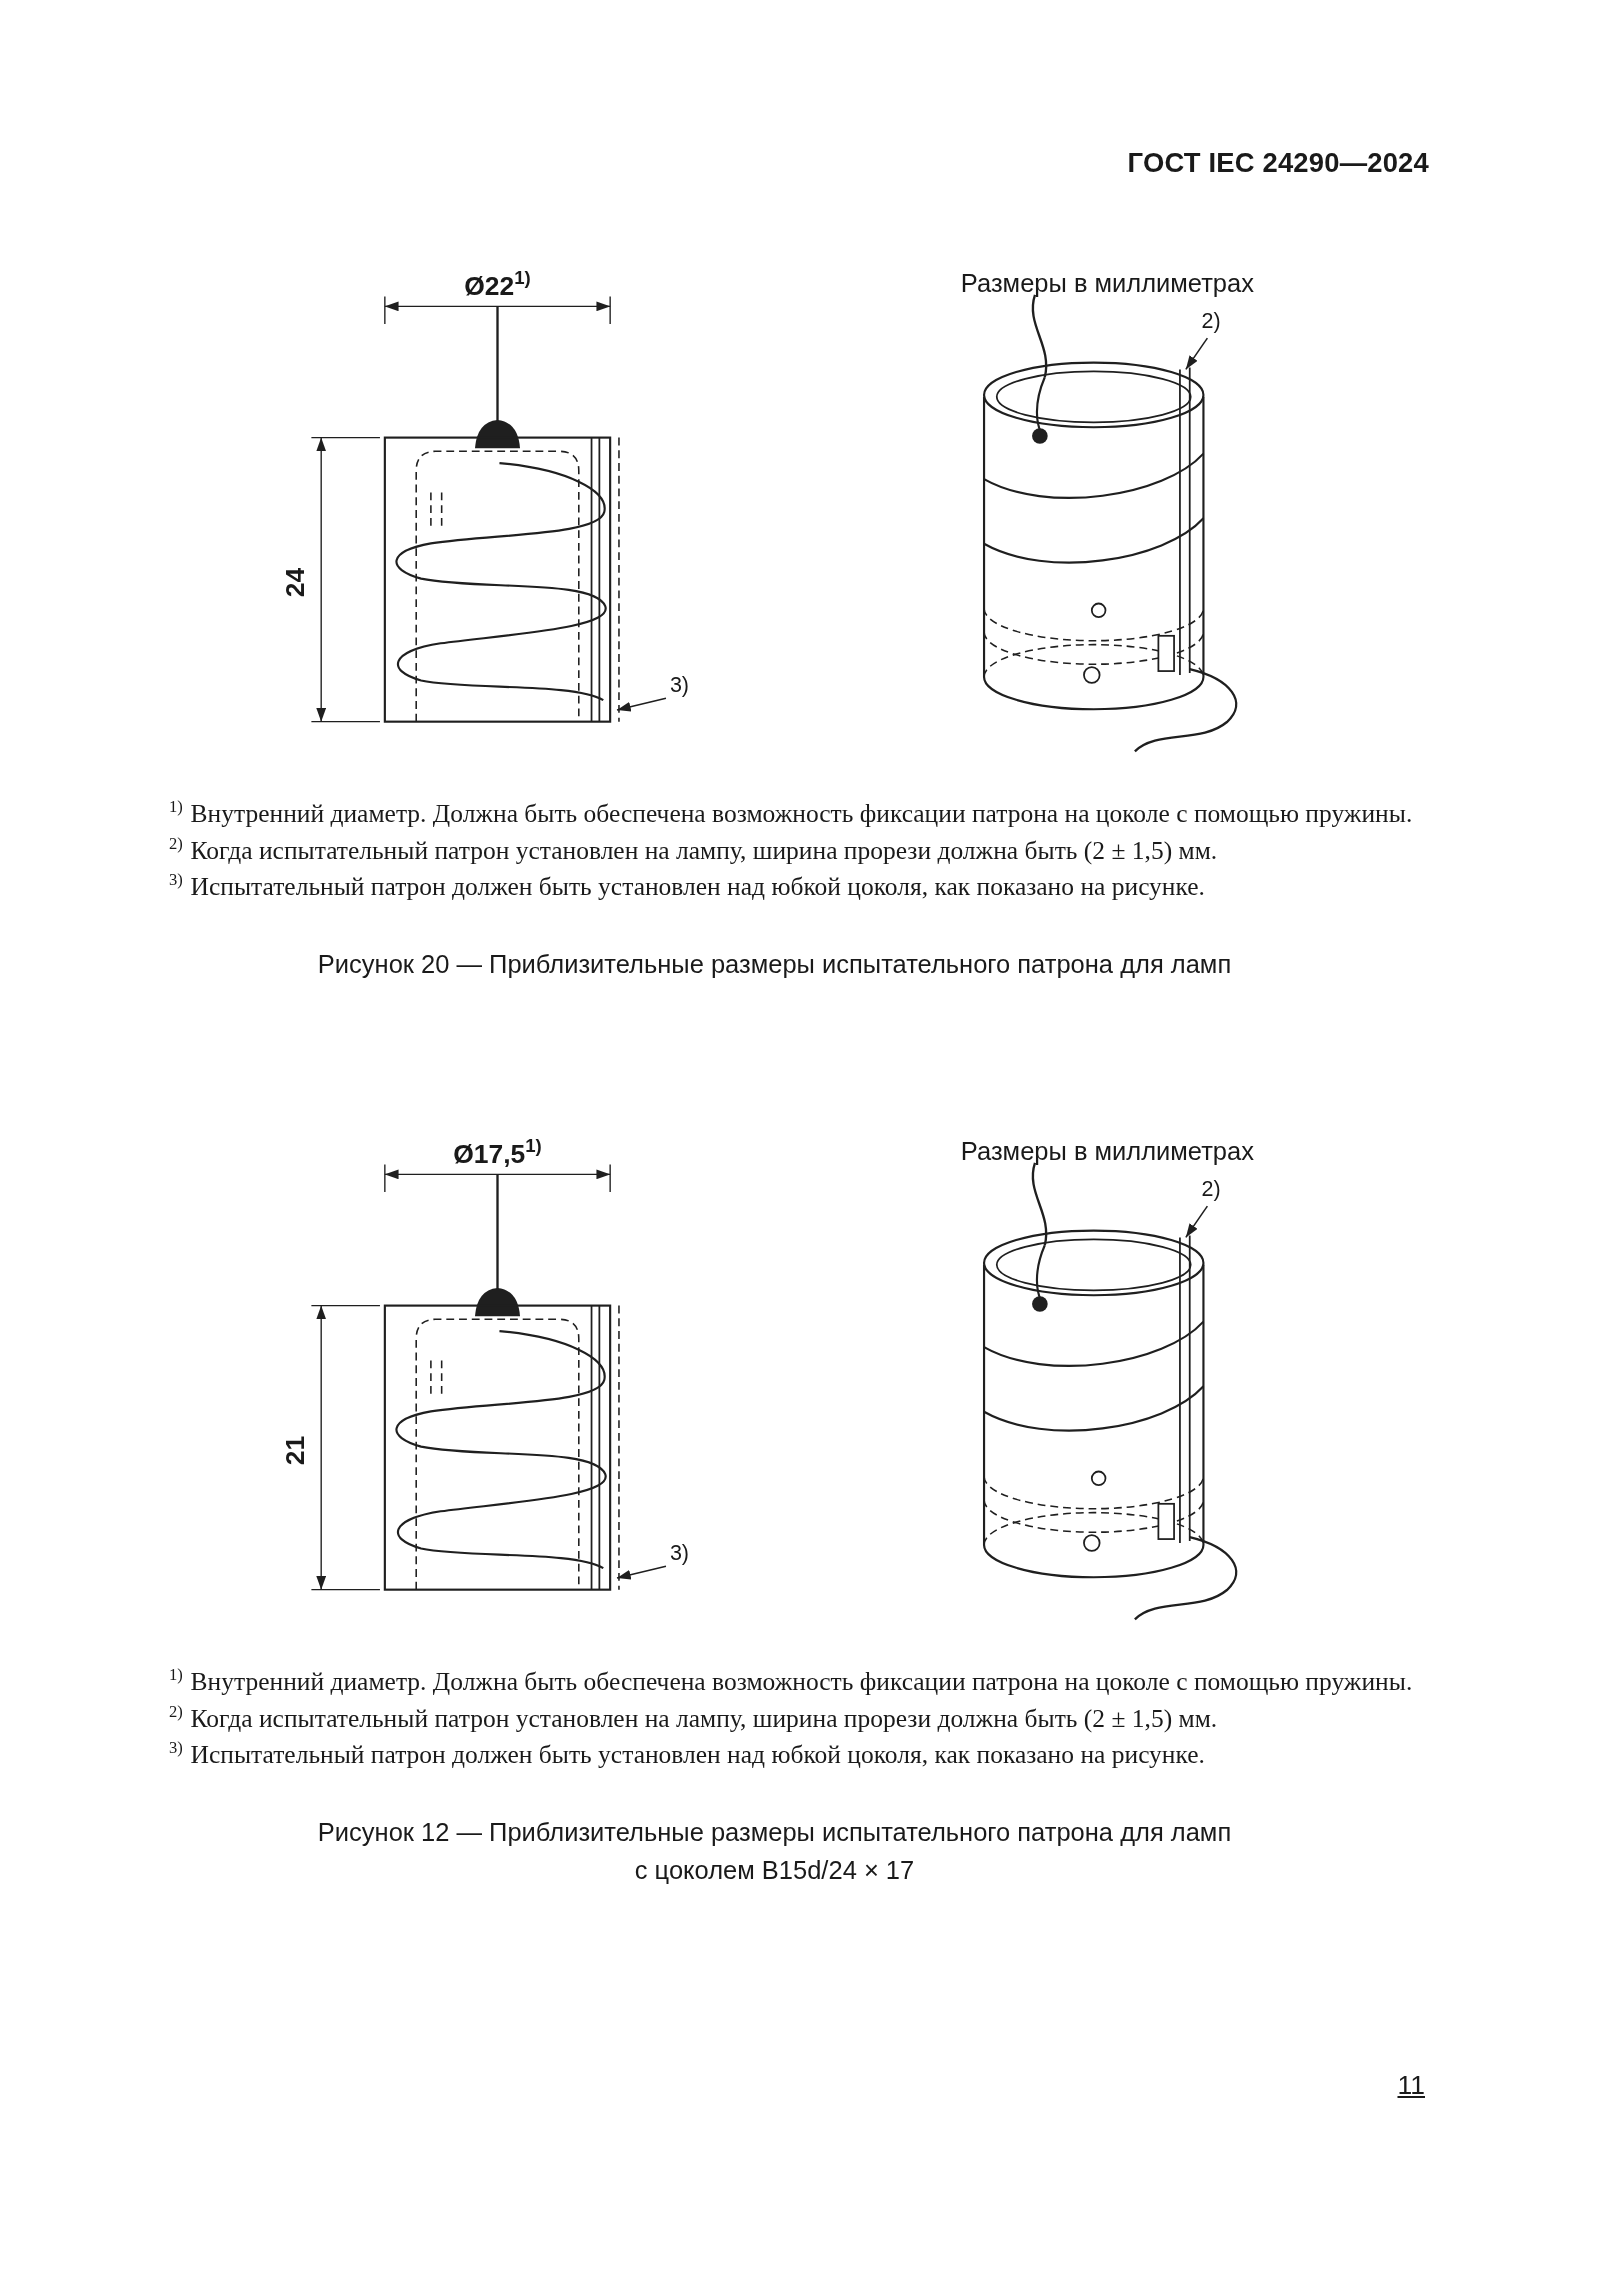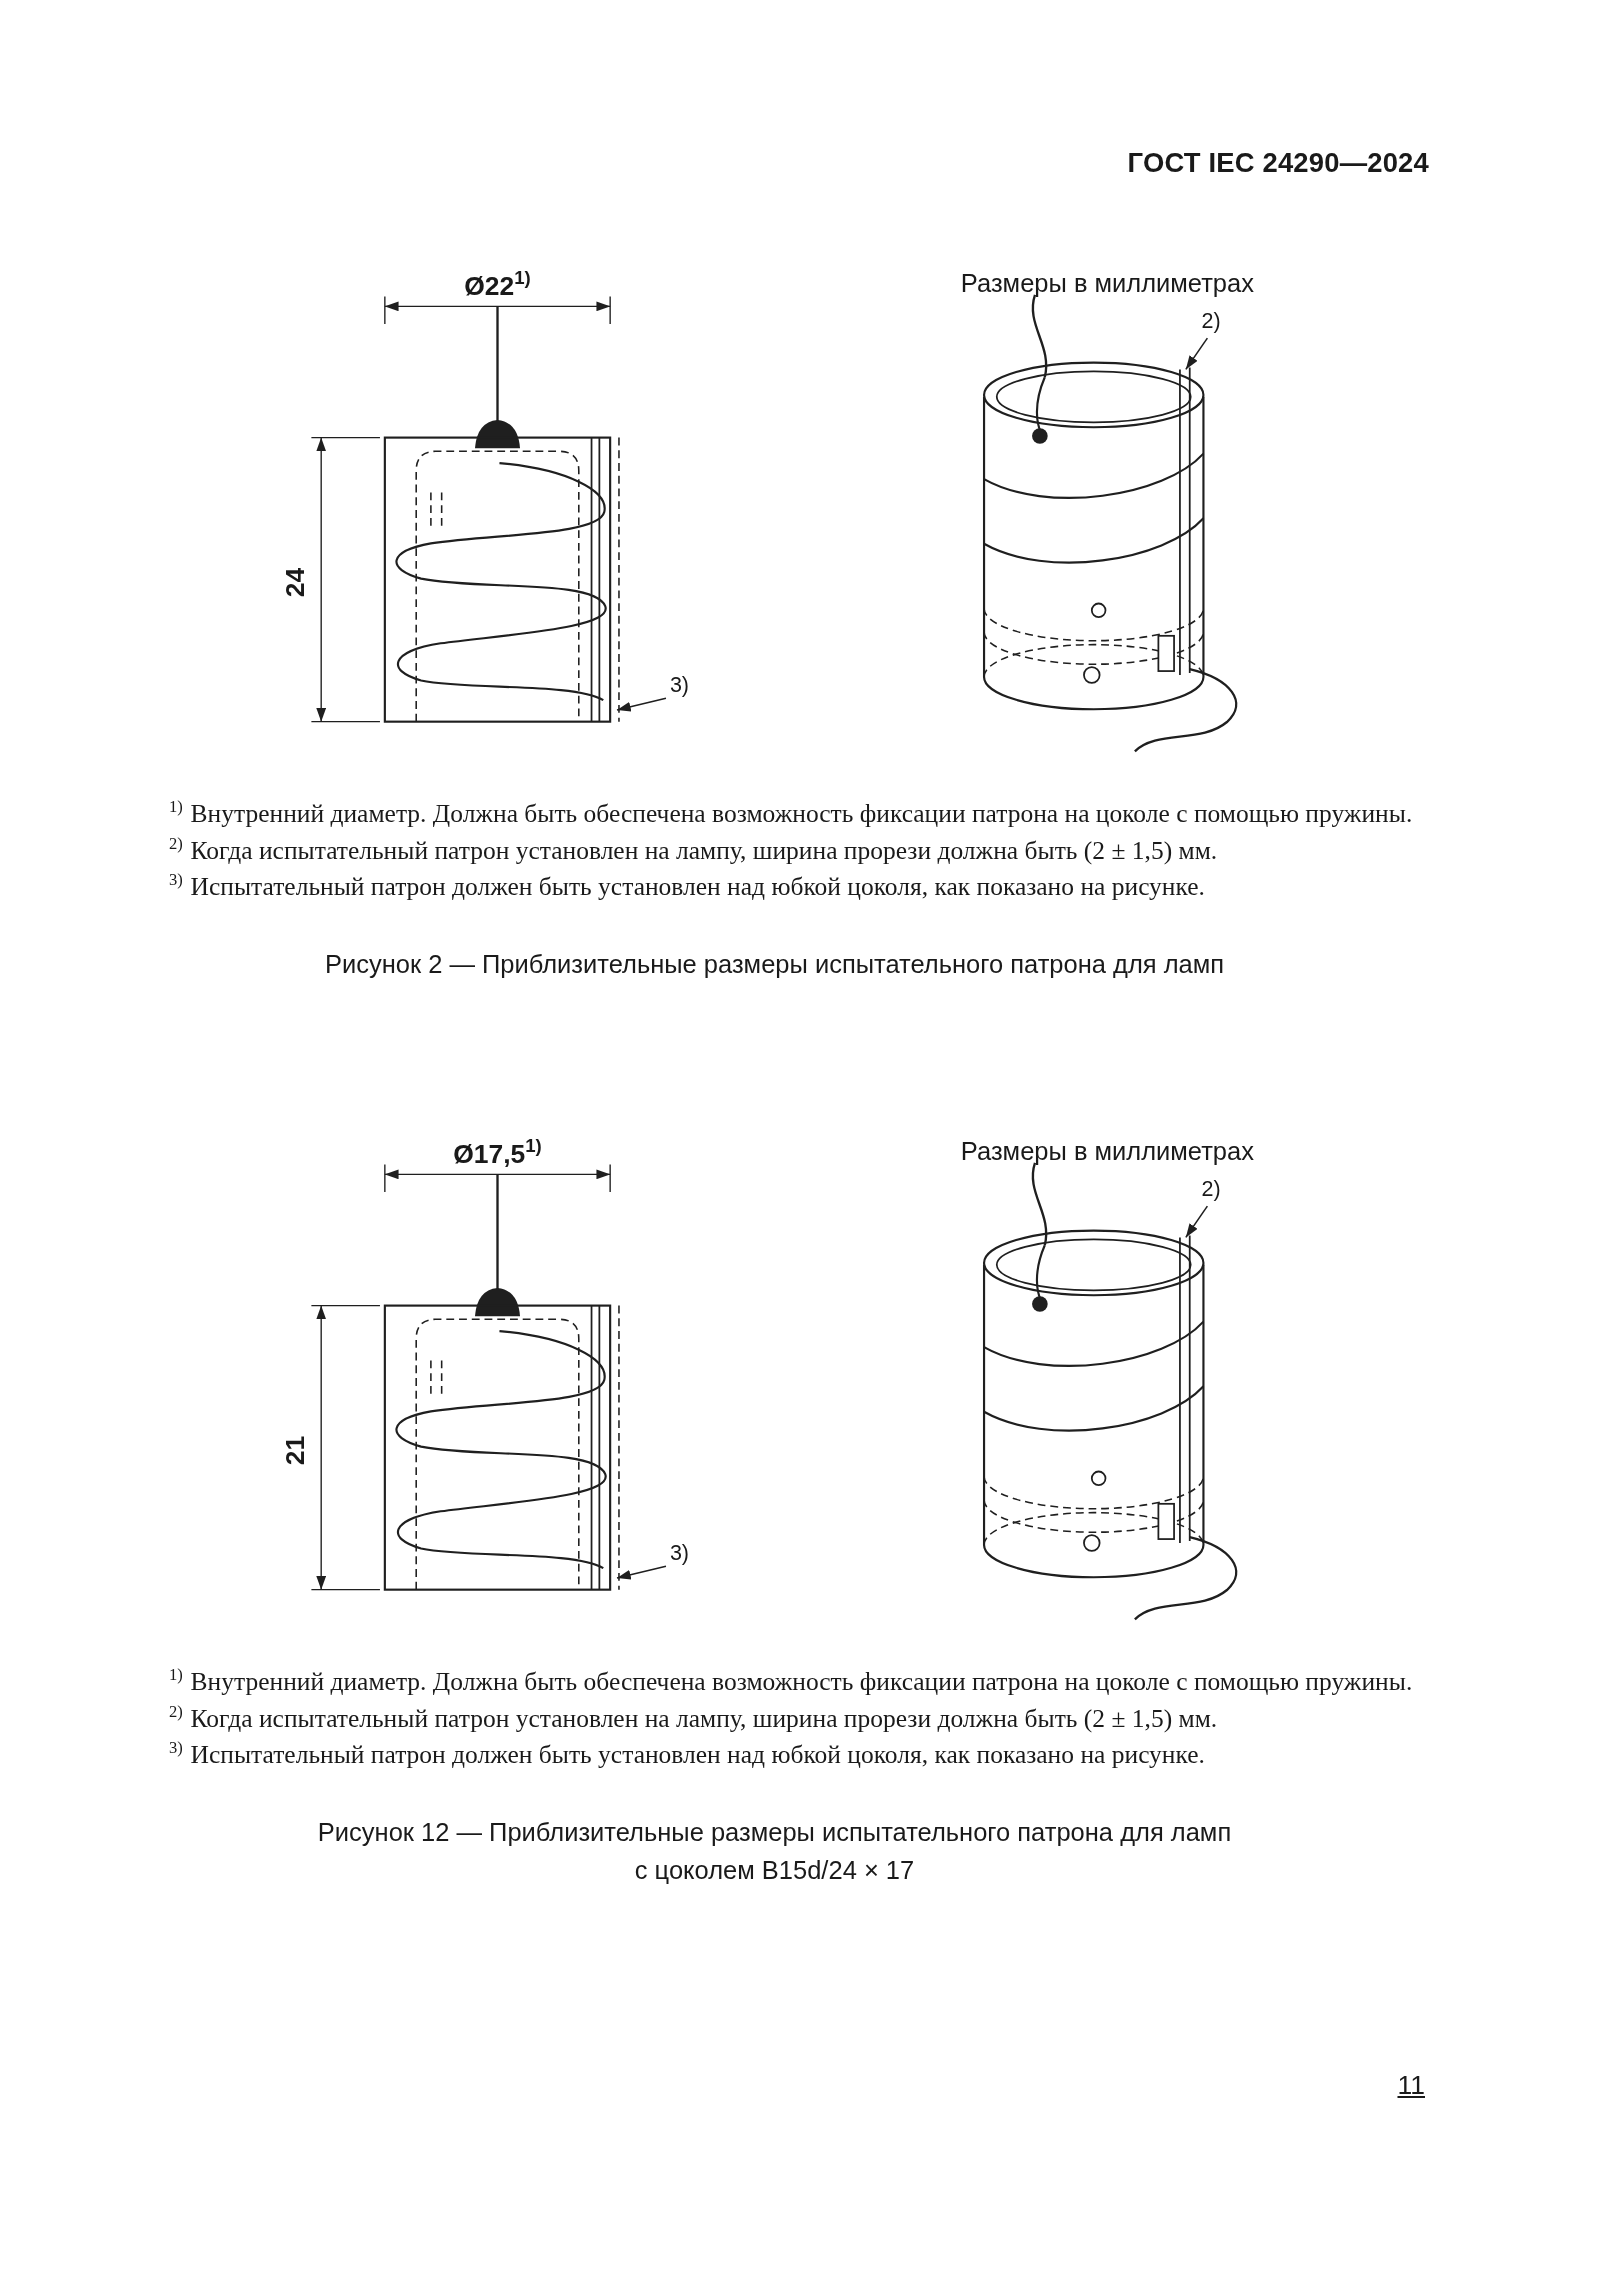--- a/index.html
+++ b/index.html
@@ -135,21 +135,21 @@
     <path class="ln s24" d="M 256,390 C 298,400 316,424 294,444 C 268,466 222,452 200,474"></path>
   </svg>
 
   <div class="footnotes">
     <p><sup class="fn-marker">1)</sup><span>Внутренний диаметр. Должна быть обеспечена возможность фиксации патрона на цоколе с помощью пружины.</span></p>
     <p><sup class="fn-marker">2)</sup><span>Когда испытательный патрон установлен на лампу, ширина прорези должна быть (2 ± 1,5) мм.</span></p>
     <p><sup class="fn-marker">3)</sup><span>Испытательный патрон должен быть установлен над юбкой цоколя, как показано на рисунке.</span></p>
   </div>
 
   <div class="caption">
-    <div>Рисунок 2 — Приблизительные размеры испытательного патрона для ламп</div>
+    <div>Рисунок 20 — Приблизительные размеры испытательного патрона для ламп</div>
   </div>
 </section>
 
 <section class="figure-section" id="sec2">
 
   <div class="units-note">Размеры в миллиметрах</div>
 
   <svg class="svg-cross" width="431" height="490" viewBox="0 0 440 500">
     <g>
       <line class="ln s14" x1="105" y1="28" x2="105" y2="56"></line>

